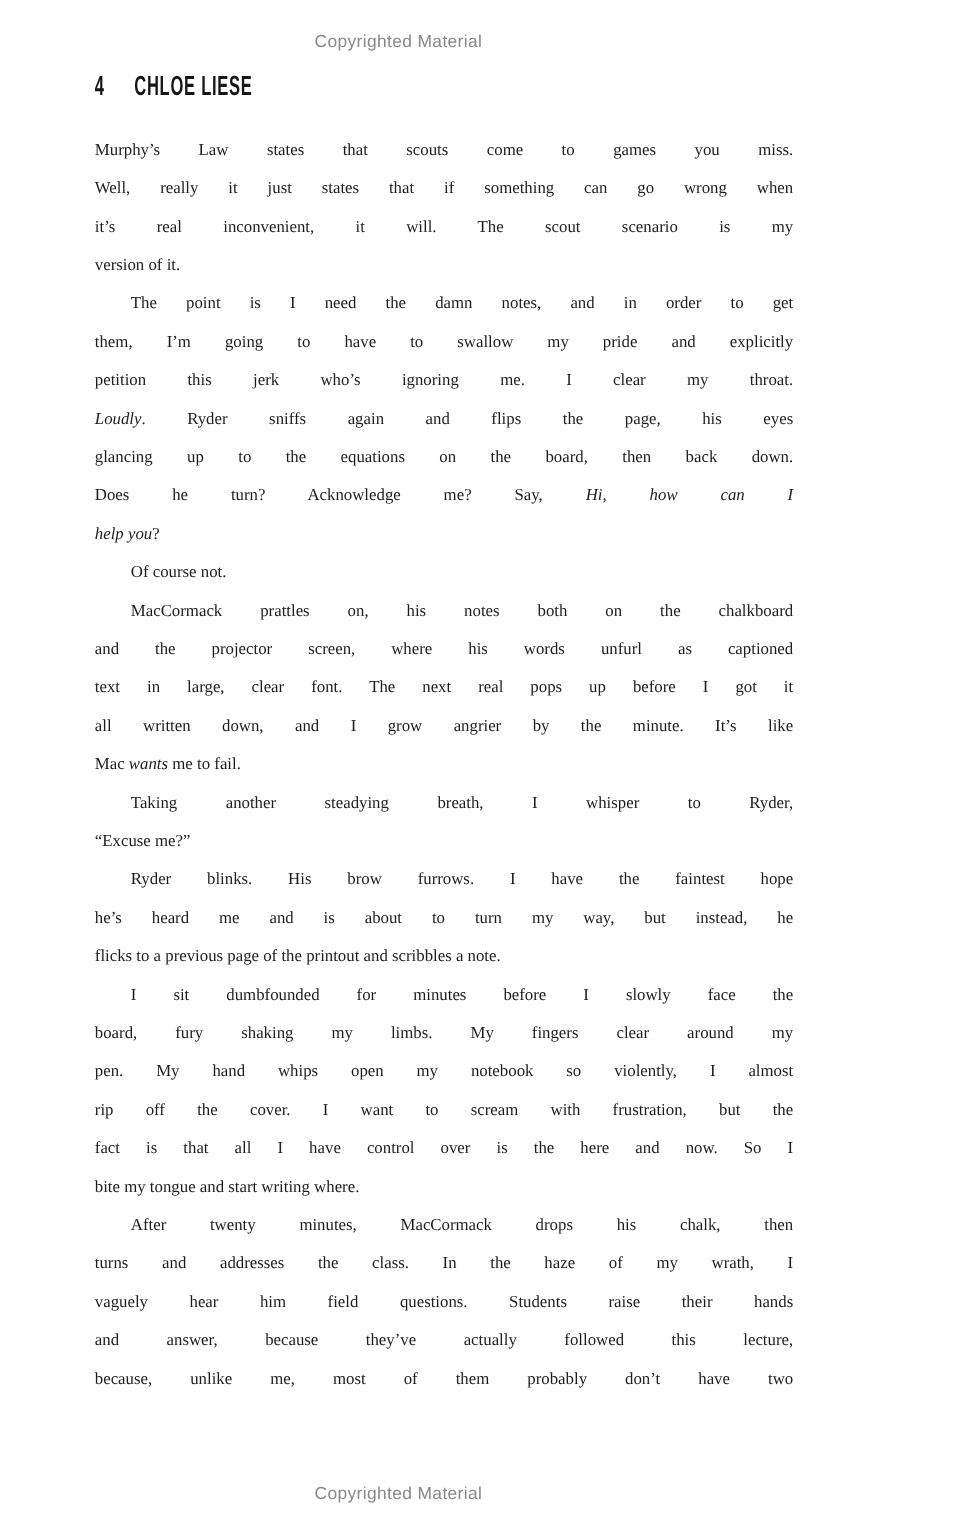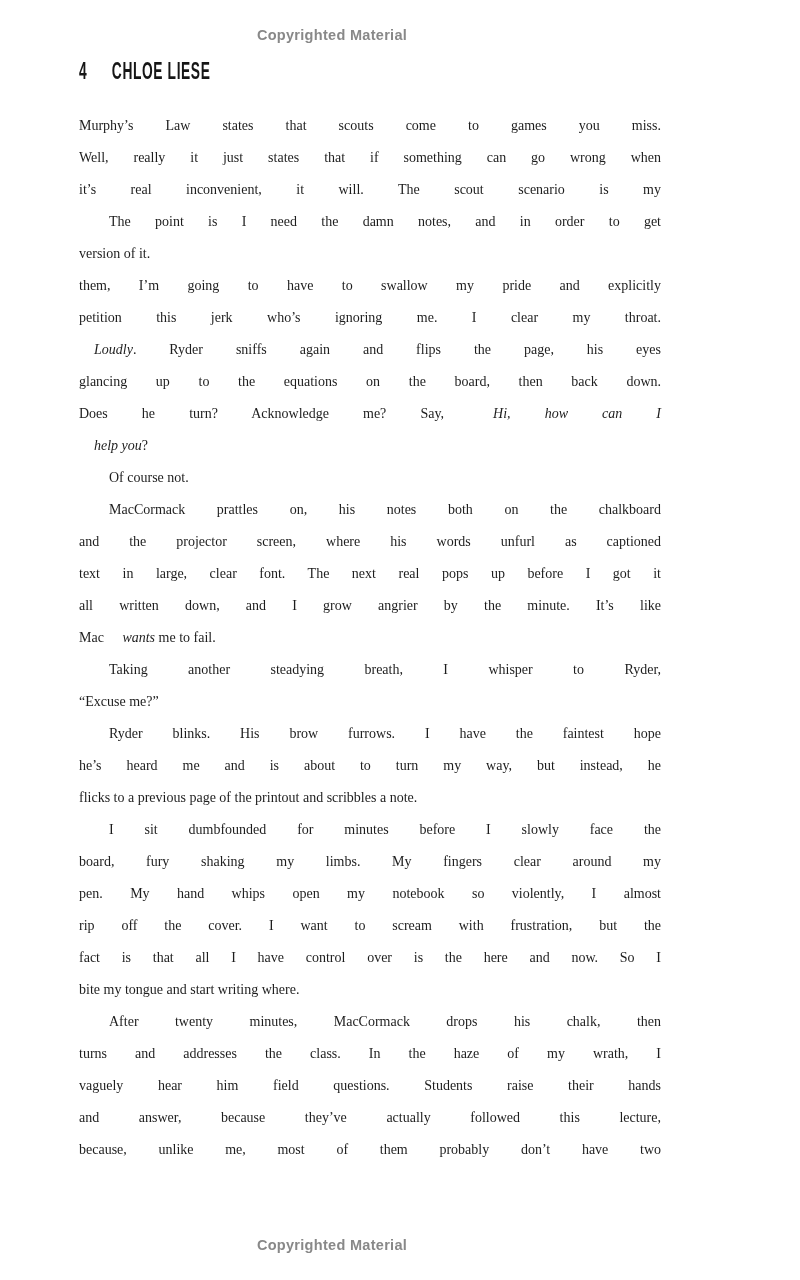--- a/index.html
+++ b/index.html
@@ -15,21 +15,21 @@
     overflow: hidden;
     font-family: "Liberation Serif", serif;
   }
   .copyright {
     position: absolute;
     left: 0;
     width: 664px;
     text-align: center;
     font-family: "Liberation Sans", sans-serif;
     font-size: 14.5px;
-    font-weight: 700;
+    font-weight: 400;
     letter-spacing: 0.3px;
     color: #888888;
   }
   .copyright.top { top: 27px; }
   .copyright.bottom { top: 1237px; }
 
   .header-row {
     position: absolute;
     top: 58px;
     left: 79px;
@@ -76,21 +76,20 @@
     text-justify: inter-word;
   }
   .line.last {
     text-align: left;
     text-align-last: left;
   }
   .line.indent { text-indent: 30px; }
   .line em {
     font-style: italic;
     font-family: "Liberation Serif", serif;
-    margin-left: 15px;
   }
 </style>
 </head>
 <body>
 
 <div class="page">
 
   <div class="copyright top">Copyrighted Material</div>
 
   <div class="header-row">
@@ -99,22 +98,22 @@
     </div>
     <div class="running-header-wrap">
       <span class="condensed">CHLOE LIESE</span>
     </div>
   </div>
 
   <div class="body-text">
       <div class="line"><span>Murphy’s Law states that scouts come to games you miss.</span></div>
       <div class="line"><span>Well, really it just states that if something can go wrong when</span></div>
       <div class="line"><span>it’s real inconvenient, it will. The scout scenario is my</span></div>
+      <div class="line last"><span>version of it.</span></div>
       <div class="line indent"><span>The point is I need the damn notes, and in order to get</span></div>
-      <div class="line last"><span>version of it.</span></div>
       <div class="line"><span>them, I’m going to have to swallow my pride and explicitly</span></div>
       <div class="line"><span>petition this jerk who’s ignoring me. I clear my throat.</span></div>
       <div class="line"><em>Loudly</em><span>. Ryder sniffs again and flips the page, his eyes</span></div>
       <div class="line"><span>glancing up to the equations on the board, then back down.</span></div>
       <div class="line"><span>Does he turn? Acknowledge me? Say, </span><em>Hi, how can I</em></div>
       <div class="line last"><em>help you</em><span>?</span></div>
       <div class="line last indent"><span>Of course not.</span></div>
       <div class="line indent"><span>MacCormack prattles on, his notes both on the chalkboard</span></div>
       <div class="line"><span>and the projector screen, where his words unfurl as captioned</span></div>
       <div class="line"><span>text in large, clear font. The next real pops up before I got it</span></div>

